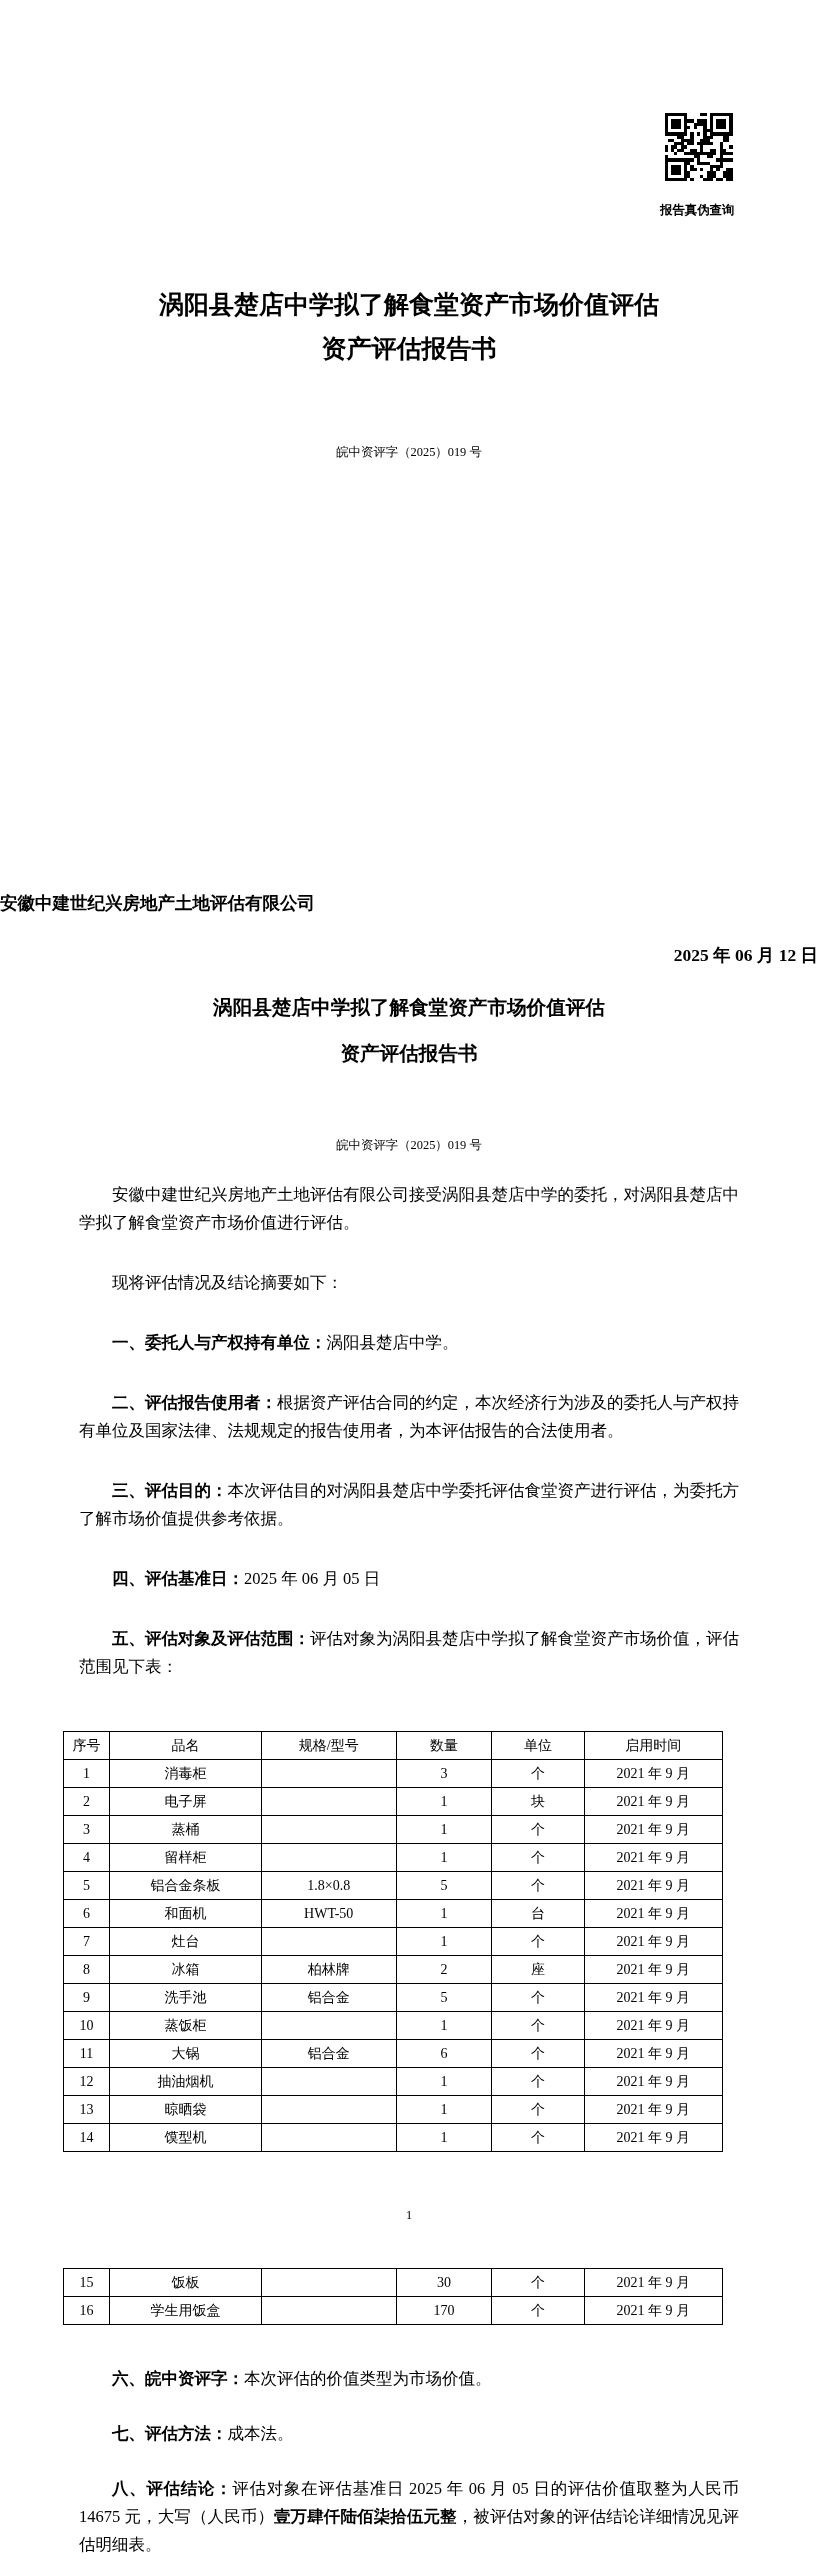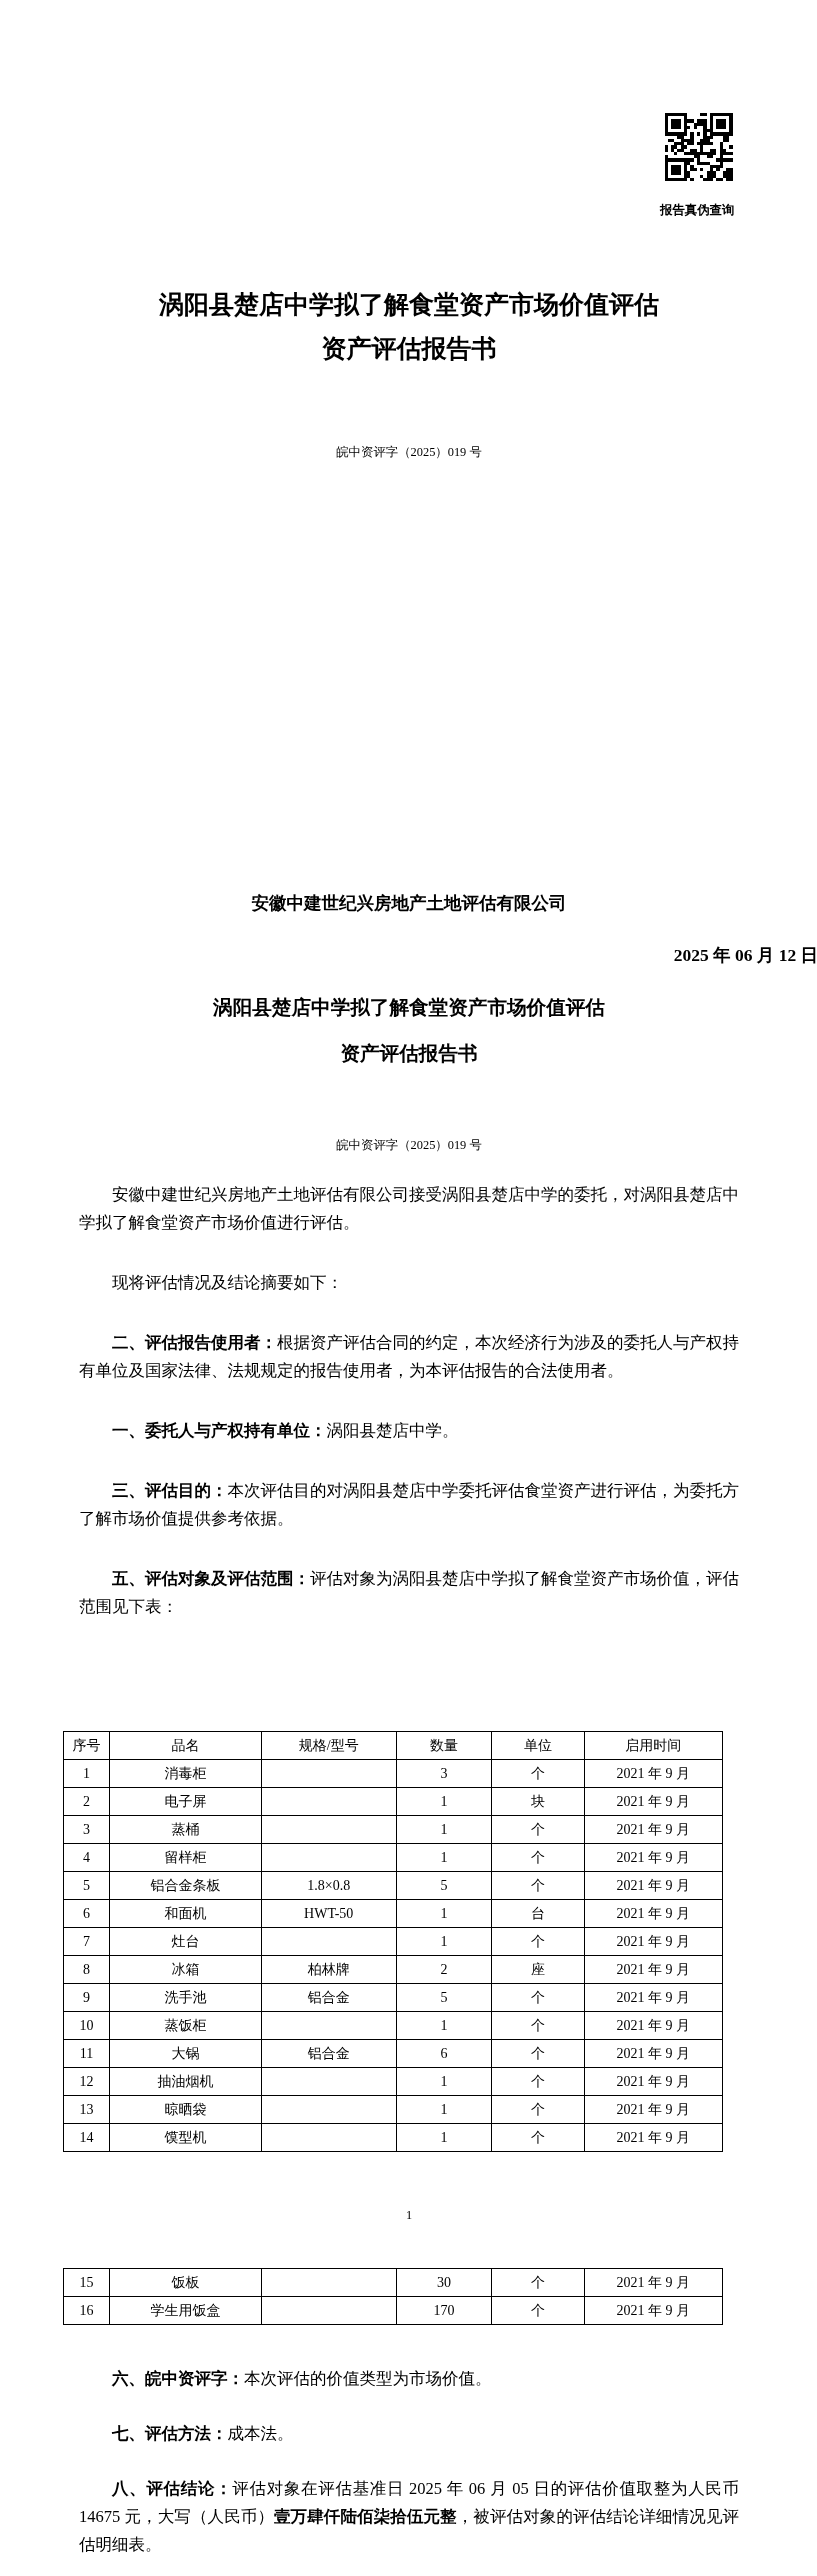--- a/index.html
+++ b/index.html
@@ -21,21 +21,21 @@
     background:#fff;
   }
   .qr div { width:100%; height:100%; }
   .qr .qm { background:#000; }
   .qr-caption { font-size:12.4px; font-weight:bold; white-space:nowrap; }
 
   
   .cover-titles { position:absolute; top:283px; left:0; width:100%; text-align:center;
     font-size:25px; font-weight:bold; line-height:44px; }
   .doc-number-cover { position:absolute; top:444px; left:0; width:100%; text-align:center; font-size:12.4px; }
-  .company { position:absolute; top:891px; left:0; width:100%; text-align:center; font-size:17.5px; font-weight:bold; }
+  .company { position:absolute; top:891px; left:0; width:100%; font-size:17.5px; font-weight:bold; }
   .report-date { position:absolute; top:943px; left:0; width:100%; text-align:right; font-size:17.5px; font-weight:bold; }
 
   
   .summary-head { position:absolute; top:985px; left:0; width:100%; text-align:center;
     font-size:19.6px; font-weight:bold; line-height:46px; }
   .doc-number-2 { position:absolute; top:1137px; left:0; width:100%; text-align:center; font-size:12.4px; }
 
   
   .body1 { position:absolute; top:1181px; left:79px; width:660px; }
   .body2 { position:absolute; top:2365px; left:79px; width:660px; }
@@ -521,23 +521,24 @@
   <div class="summary-head">
     <div>涡阳县楚店中学拟了解食堂资产市场价值评估</div>
     <div>资产评估报告书</div>
   </div>
   <div class="doc-number-2">皖中资评字（2025）019 号</div>
 
   <div class="body1">
     <p class="para">安徽中建世纪兴房地产土地评估有限公司接受涡阳县楚店中学的委托，对涡阳县楚店中学拟了解食堂资产市场价值进行评估。</p>
     <p class="para">现将评估情况及结论摘要如下：</p>
     <div>
+        <p class="para"><span class="b">一、委托人与产权持有单位：</span><span>涡阳县楚店中学。</span></p>
         <p class="para"><span class="b">二、评估报告使用者：</span><span>根据资产评估合同的约定，本次经济行为涉及的委托人与产权持有单位及国家法律、法规规定的报告使用者，为本评估报告的合法使用者。</span></p>
-        <p class="para"><span class="b">一、委托人与产权持有单位：</span><span>涡阳县楚店中学。</span></p>
         <p class="para"><span class="b">三、评估目的：</span><span>本次评估目的对涡阳县楚店中学委托评估食堂资产进行评估，为委托方了解市场价值提供参考依据。</span></p>
+        <p class="para"><span class="b">四、评估基准日：</span><span>2025 年 06 月 05 日</span></p>
         <p class="para"><span class="b">五、评估对象及评估范围：</span><span>评估对象为涡阳县楚店中学拟了解食堂资产市场价值，评估范围见下表：</span></p>
       </div>
   </div>
 
   <table class="asset-table table-1">
     <colgroup>
       <col style="width:7%">
         <col style="width:23%">
         <col style="width:20.5%">
       <col style="width:14.5%">

